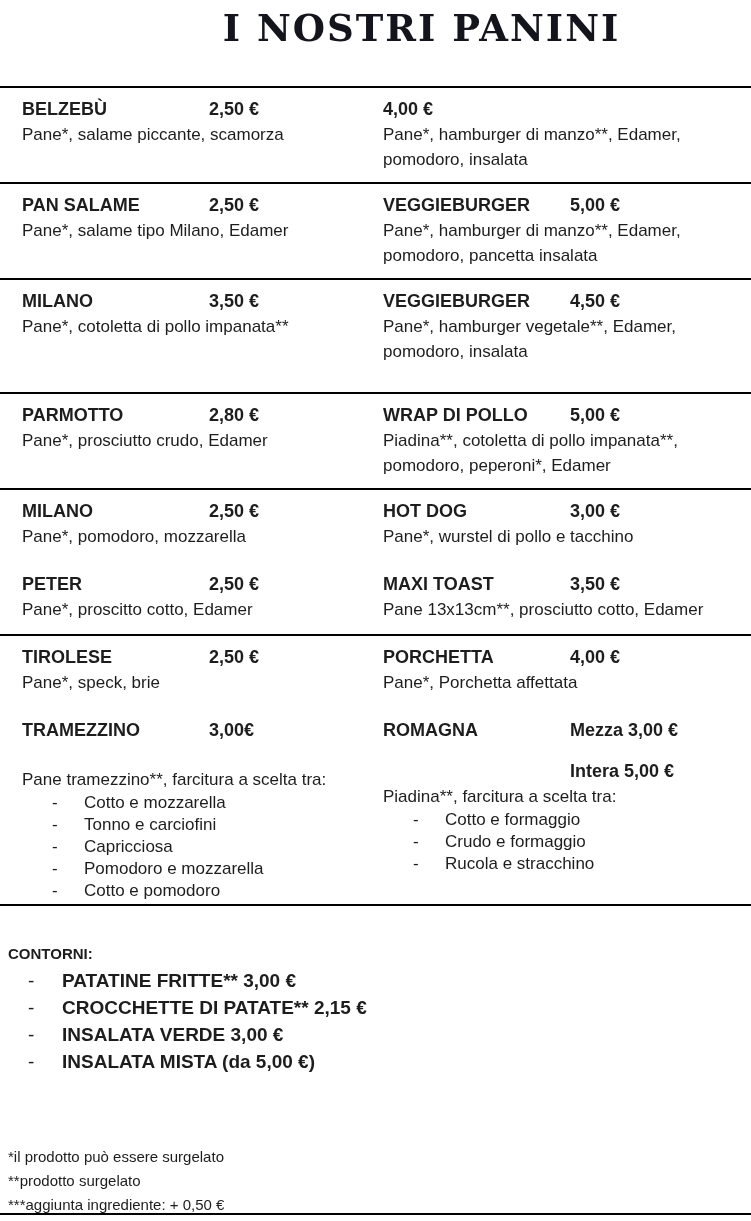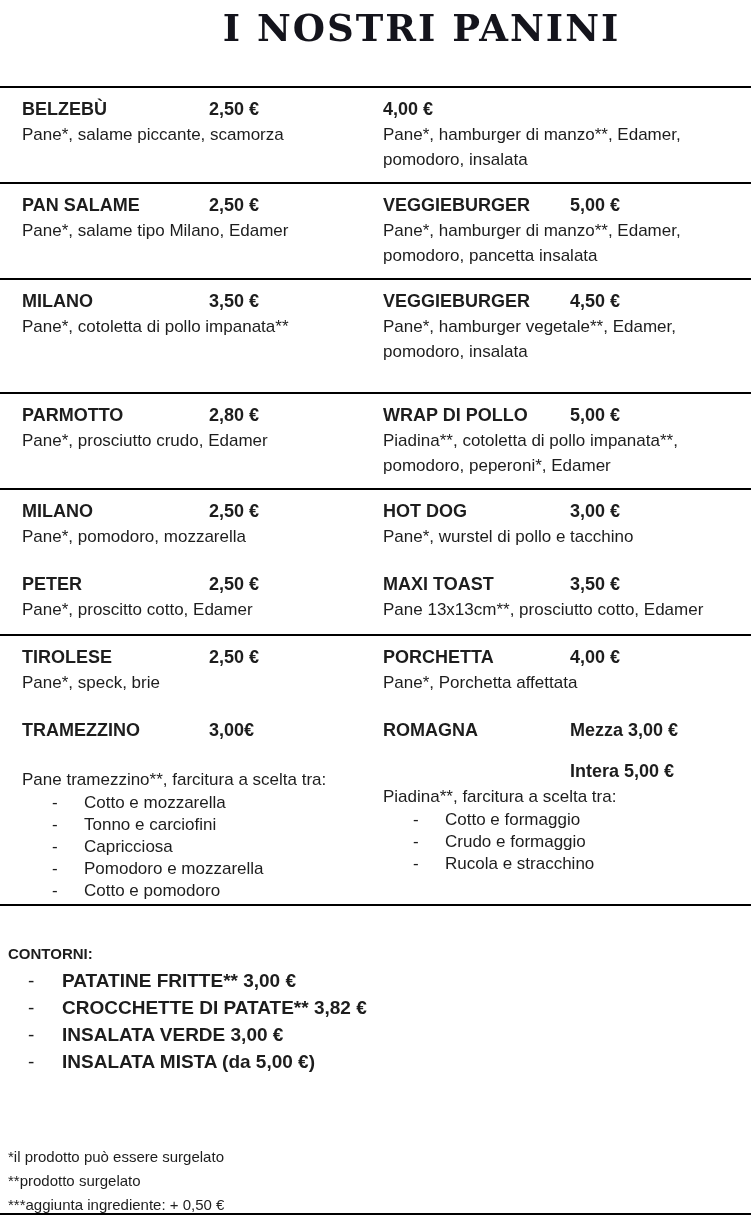--- a/index.html
+++ b/index.html
@@ -263,21 +263,21 @@
 
   <div class="contorni">
     <div class="cont-label">CONTORNI:</div>
     <div class="cont-list">
       <div class="cont-item">
           <span class="dash">-</span>
           <span>PATATINE FRITTE** 3,00 €</span>
         </div>
       <div class="cont-item">
           <span class="dash">-</span>
-          <span>CROCCHETTE DI PATATE** 3,82 €</span>
+          <span>CROCCHETTE DI PATATE** 2,15 €</span>
         </div>
       <div class="cont-item">
           <span class="dash">-</span>
           <span>INSALATA VERDE 3,00 €</span>
         </div>
       <div class="cont-item">
           <span class="dash">-</span>
           <span>INSALATA MISTA (da 5,00 €)</span>
         </div>
     </div>

